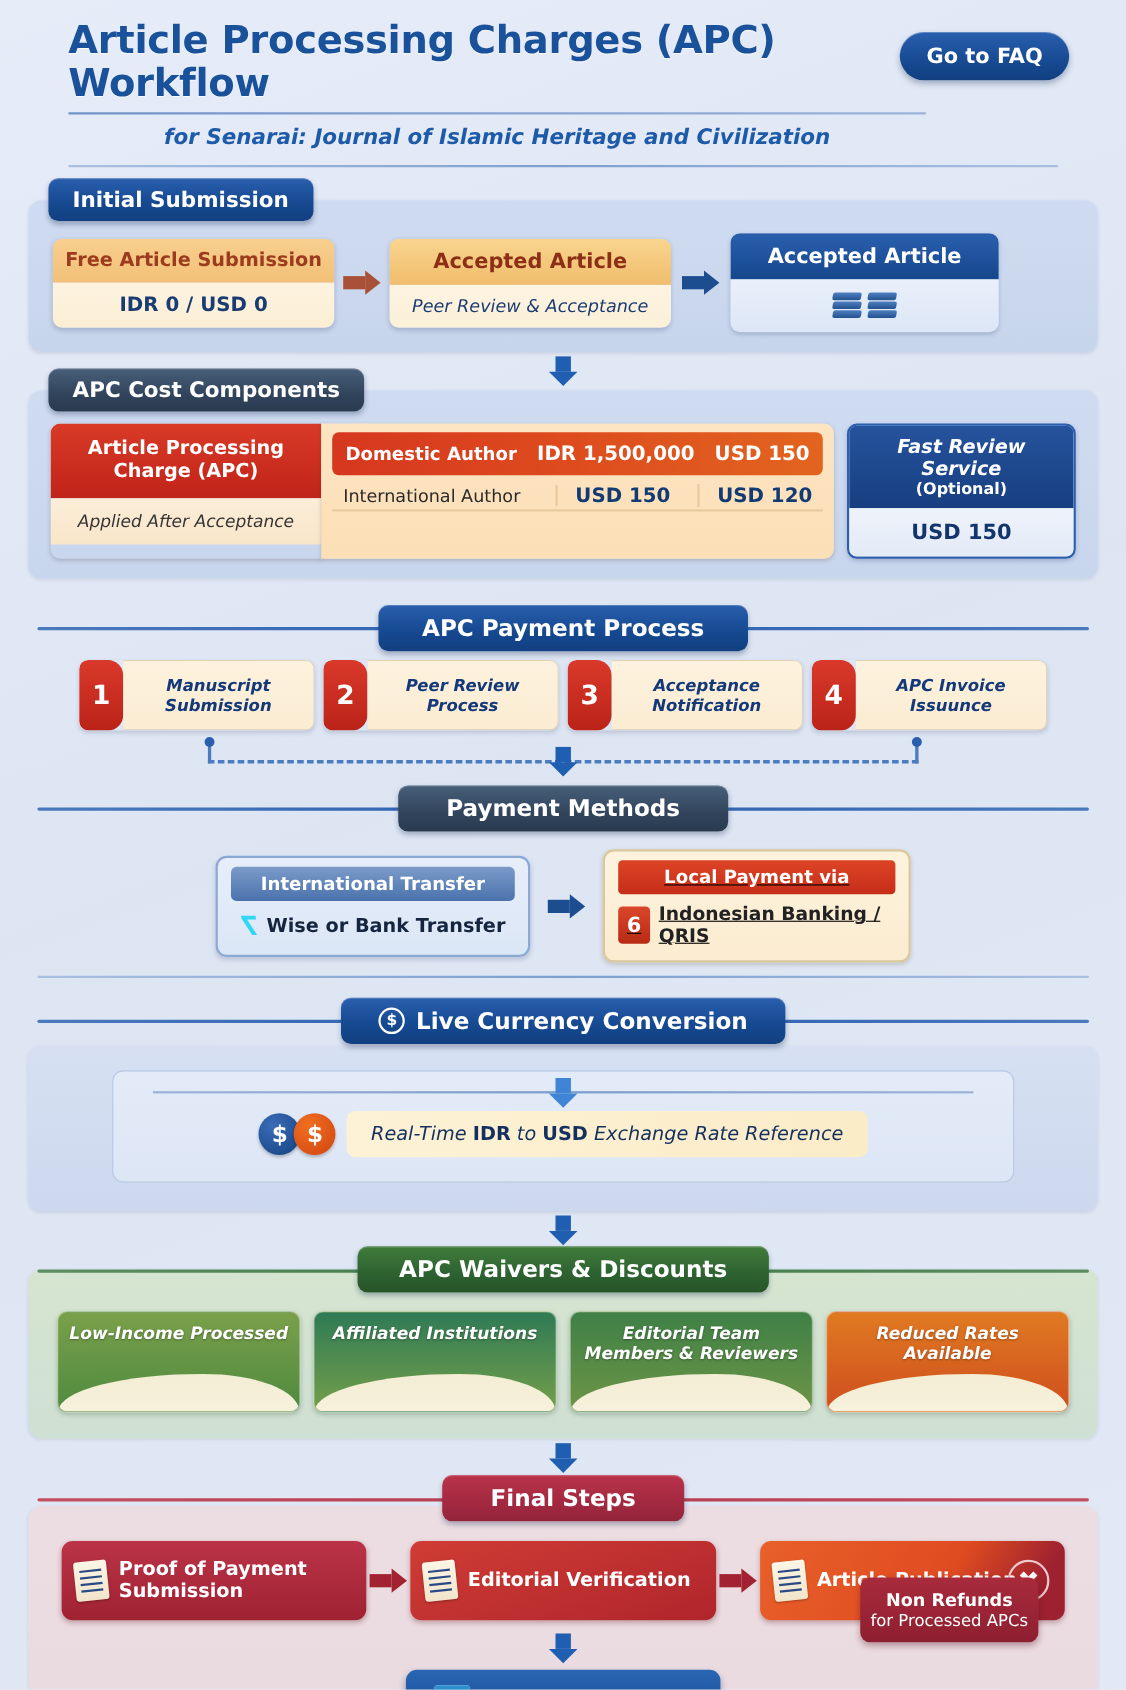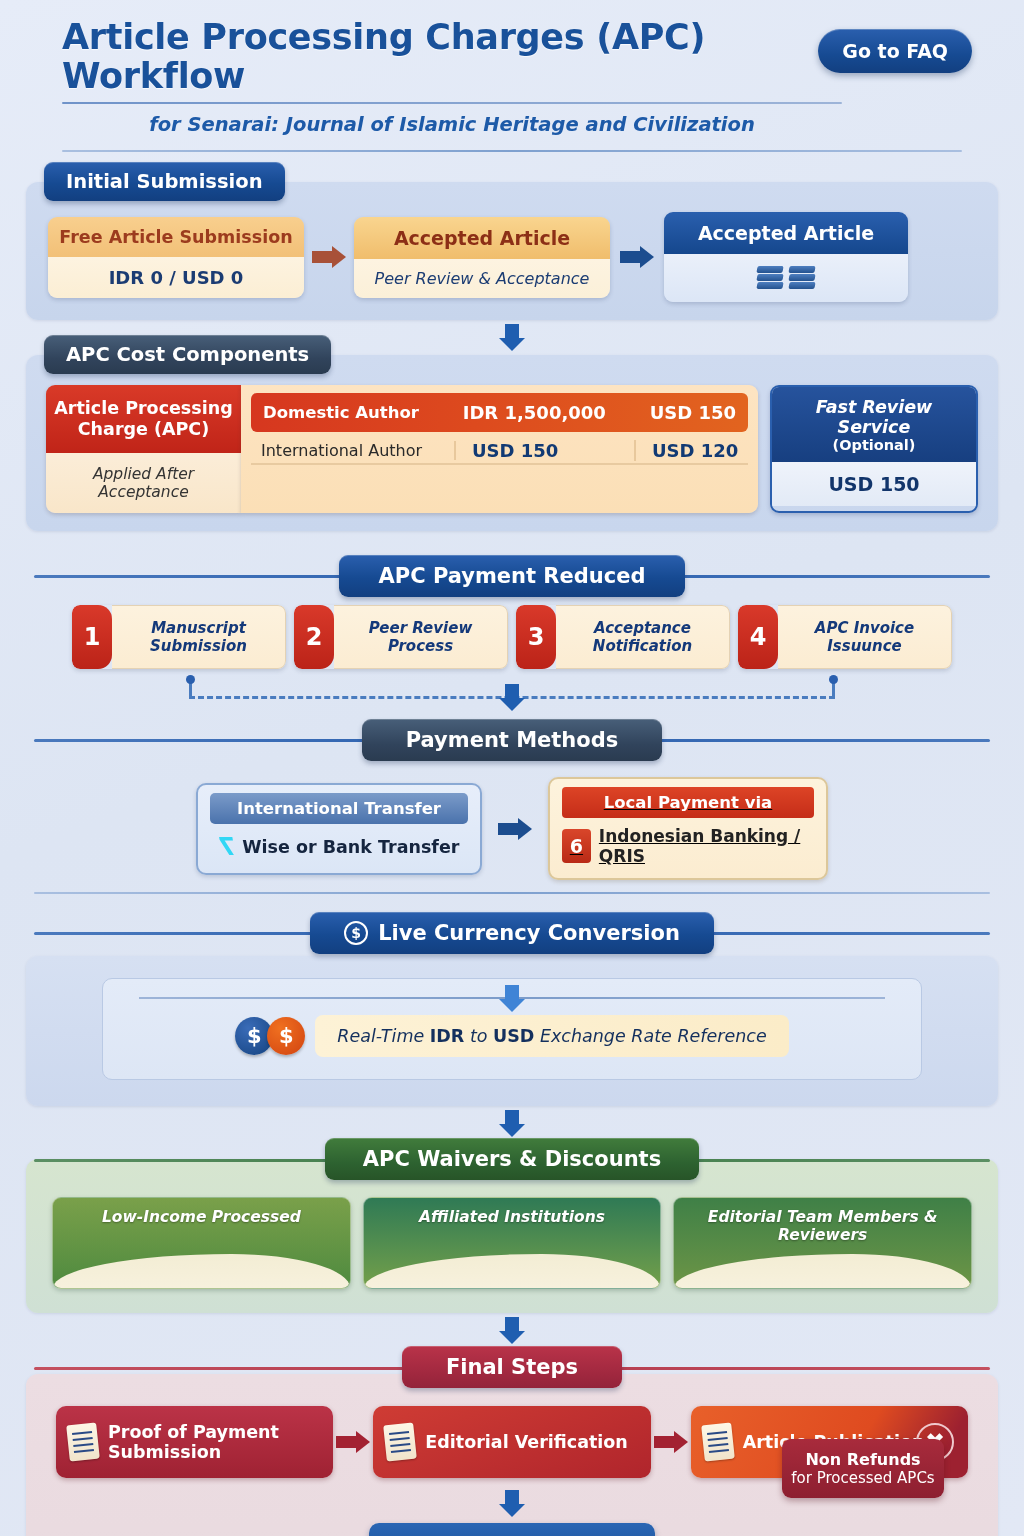--- a/index.html
+++ b/index.html
@@ -101,21 +101,21 @@
   .card-amber .bot { background: linear-gradient(180deg,#fdf3e0,#fbeed4); color: #1b3c73; font-size: 18px; font-weight: bold; }
   .card-amber2 .top { background: linear-gradient(180deg,#f9d58f,#f0bd6c); color: #8c2f16; font-size: 19px; }
   .card-amber2 .bot { background: linear-gradient(180deg,#fdf3e1,#fbf0d8); color: #1b3c73; font-size: 16px; font-style: italic; }
   .card-navy .top { background: linear-gradient(180deg,#2a5fae,#15478d); color: #fff; font-size: 19px; }
   .card-navy .bot { background: linear-gradient(180deg,#eaf0fa,#dce6f6); min-height: 48px; display:flex; align-items:center; justify-content:center; gap:6px; }
 
   .badge-icon { width: 26px; height: 24px; position: relative; }
   .badge-icon span { position:absolute; left:0; width: 26px; height: 7px; background: linear-gradient(180deg,#4e7fc0,#24528f); border-radius: 2px; transform: skewX(-10deg); }
 
   
-  .cost-left { border-radius: 9px 0 0 9px; overflow: hidden; width: 195px; box-shadow: 0 2px 4px rgba(60,40,40,.2); }
+  .cost-left { border-radius: 9px 0 0 9px; overflow: hidden; width: 246px; box-shadow: 0 2px 4px rgba(60,40,40,.2); }
   .cost-left .t { background: linear-gradient(180deg,#d93a28,#c02418); color:#fff; font-weight:bold; text-align:center; padding: 13px 6px; font-size: 17.5px; line-height:1.2; font-family:"DejaVu Sans",sans-serif;}
   .cost-left .b { background: linear-gradient(180deg,#fbedd8,#f9e6c9); color:#343434; text-align:center; padding: 12px 6px; font-size: 15.5px; font-style: italic; font-family:"DejaVu Sans",sans-serif;}
   .cost-table { flex: 1; background: linear-gradient(180deg,#fde4c2,#fbdfb6); border-radius: 0 9px 9px 0; padding: 8px 10px 10px 10px; box-shadow: 0 2px 4px rgba(60,40,40,.2); }
   .cost-row-top {
     display: flex; align-items: center;
     background: linear-gradient(90deg,#d6371f 0%,#dd4a1e 45%,#e2641f 100%);
     border-radius: 6px; color: #fff; font-weight: bold;
     padding: 9px 12px; font-size: 18px; font-family: "DejaVu Sans", sans-serif;
   }
   .cost-row-top .c1 { flex: 0 0 auto; font-size: 16.5px; }
@@ -294,21 +294,21 @@
           </div>
           <div class="b">USD 150</div>
         </div>
       </div>
     </div>
   </div>
 
   <div class="section" style="margin-top:22px;">
     <div class="band">
       <div class="rule rule-blue"></div>
-      <div class="tab-label tab-navy" style="font-size:21px;padding:9px 40px;">APC Payment Reduced</div>
+      <div class="tab-label tab-navy" style="font-size:21px;padding:9px 40px;">APC Payment Process</div>
     </div>
     <div class="steps">
       <div class="step">
         <div class="num">1</div>
         <div class="txt">Manuscript Submission</div>
       </div>
       <div class="step">
         <div class="num">2</div>
         <div class="txt">Peer Review Process</div>
       </div>
@@ -400,20 +400,24 @@
         <div class="wcard w1">
           <div class="lbl">Low-Income Processed</div>
           <div class="wave"></div>
         </div>
         <div class="wcard w3">
           <div class="lbl">Affiliated Institutions</div>
           <div class="wave"></div>
         </div>
         <div class="wcard w2">
           <div class="lbl">Editorial Team Members &amp; Reviewers</div>
+          <div class="wave"></div>
+        </div>
+        <div class="wcard w4">
+          <div class="lbl">Reduced Rates Available</div>
           <div class="wave"></div>
         </div>
       </div>
     </div>
     <div class="arrow-down" style="margin-top:4px;">
         <div class="stem"></div>
         <div class="head"></div>
       </div>
   </div>
 

